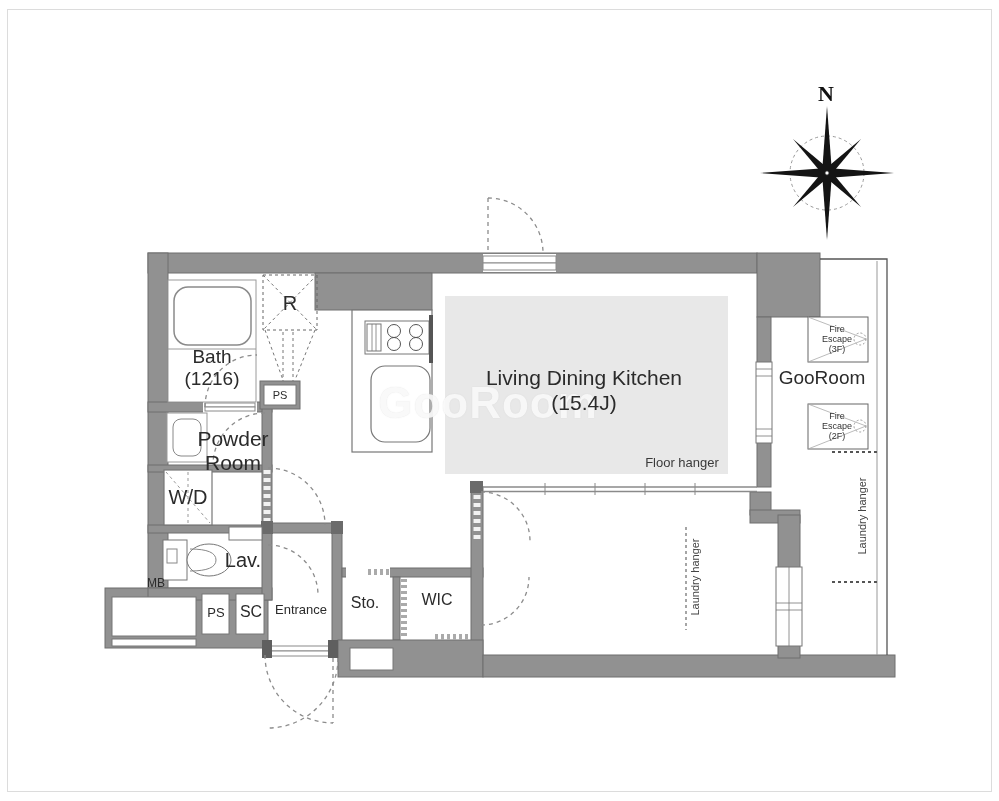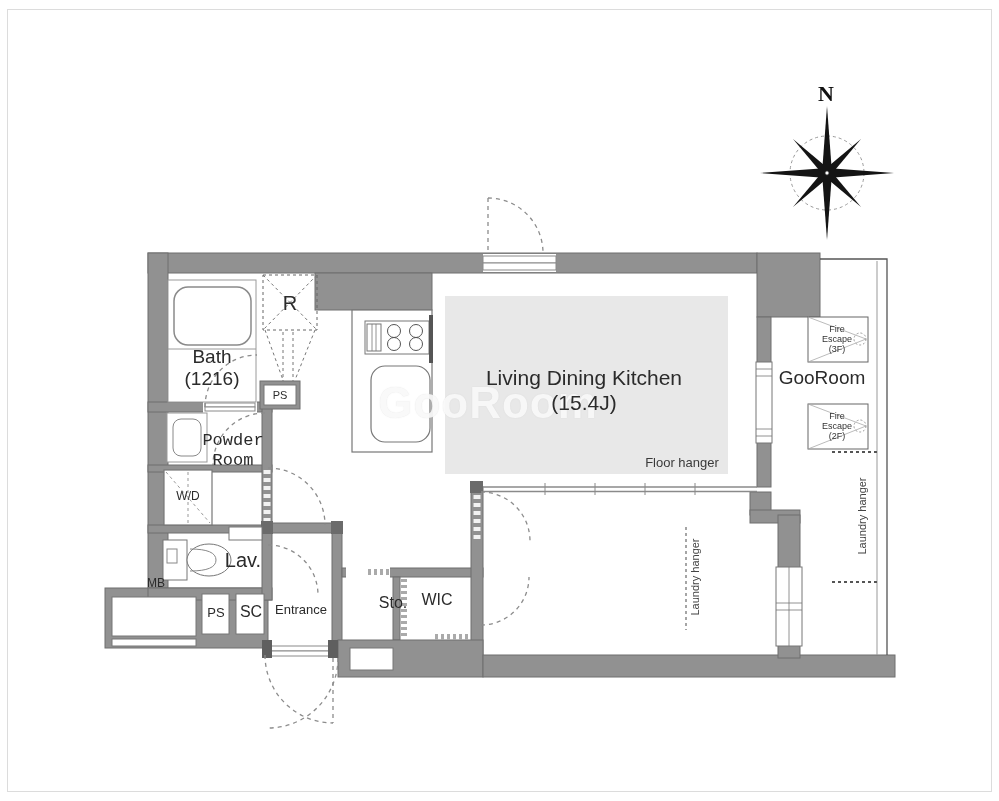--- a/index.html
+++ b/index.html
@@ -6,28 +6,28 @@
   #stage{position:relative;width:999px;height:801px;background:#ffffff;overflow:hidden;
          font-family:"Liberation Sans",sans-serif;}
   #frame{position:absolute;left:7px;top:9px;right:7px;bottom:9px;border:1px solid #dcdcdc;}
   svg{position:absolute;left:0;top:0;}
   .lbl{position:absolute;transform:translate(-50%,-50%);white-space:pre-line;text-align:center;
        color:#2b2b2b;line-height:1.15;letter-spacing:0;}
   .vert{transform:translate(-50%,-50%) rotate(-90deg);white-space:nowrap;}
   .lbl-bath{left:212px;top:368px;font-size:19px;}
   .lbl-r{left:290px;top:303px;font-size:20px;}
   .lbl-ps-upper{left:280px;top:395px;font-size:11px;}
-  .lbl-powder{left:233px;top:451px;font-size:17px;font-family:Liberation Mono, monospace;}
-  .lbl-wd{left:188px;top:497px;font-size:12px;}
+  .lbl-powder{left:233px;top:451px;font-size:21px;}
+  .lbl-wd{left:188px;top:497px;font-size:20px;}
   .lbl-lav{left:243px;top:560px;font-size:20px;}
   .lbl-mb{left:156px;top:584px;font-size:12px;}
   .lbl-ps-lower{left:216px;top:613px;font-size:13px;}
   .lbl-sc{left:251px;top:612px;font-size:16px;}
   .lbl-entrance{left:301px;top:610px;font-size:13px;}
-  .lbl-sto{left:365px;top:603px;font-size:16px;margin-left:28px;}
+  .lbl-sto{left:365px;top:603px;font-size:16px;}
   .lbl-wic{left:437px;top:600px;font-size:16px;}
   .lbl-ldk{left:584px;top:390px;font-size:21px;line-height:1.2;}
   .lbl-floorheating{left:682px;top:463px;font-size:13px;color:#3a3a3a;}
   .lbl-bedroom{left:588px;top:580px;font-size:20px;line-height:1.2;}
   .lbl-laundry-bed{left:695px;top:577px;font-size:11px;color:#444;}
   .lbl-balcony{left:822px;top:378px;font-size:19px;}
   .lbl-fe3f{left:837px;top:340px;font-size:9px;line-height:1.1;color:#333;}
   .lbl-fe2f{left:837px;top:427px;font-size:9px;line-height:1.1;color:#333;}
   .lbl-laundry-bal{left:862px;top:516px;font-size:11px;color:#444;}
   .lbl-n{left:826px;top:94px;font-size:22px;font-weight:700;font-family:"Liberation Serif",serif;color:#111;}

